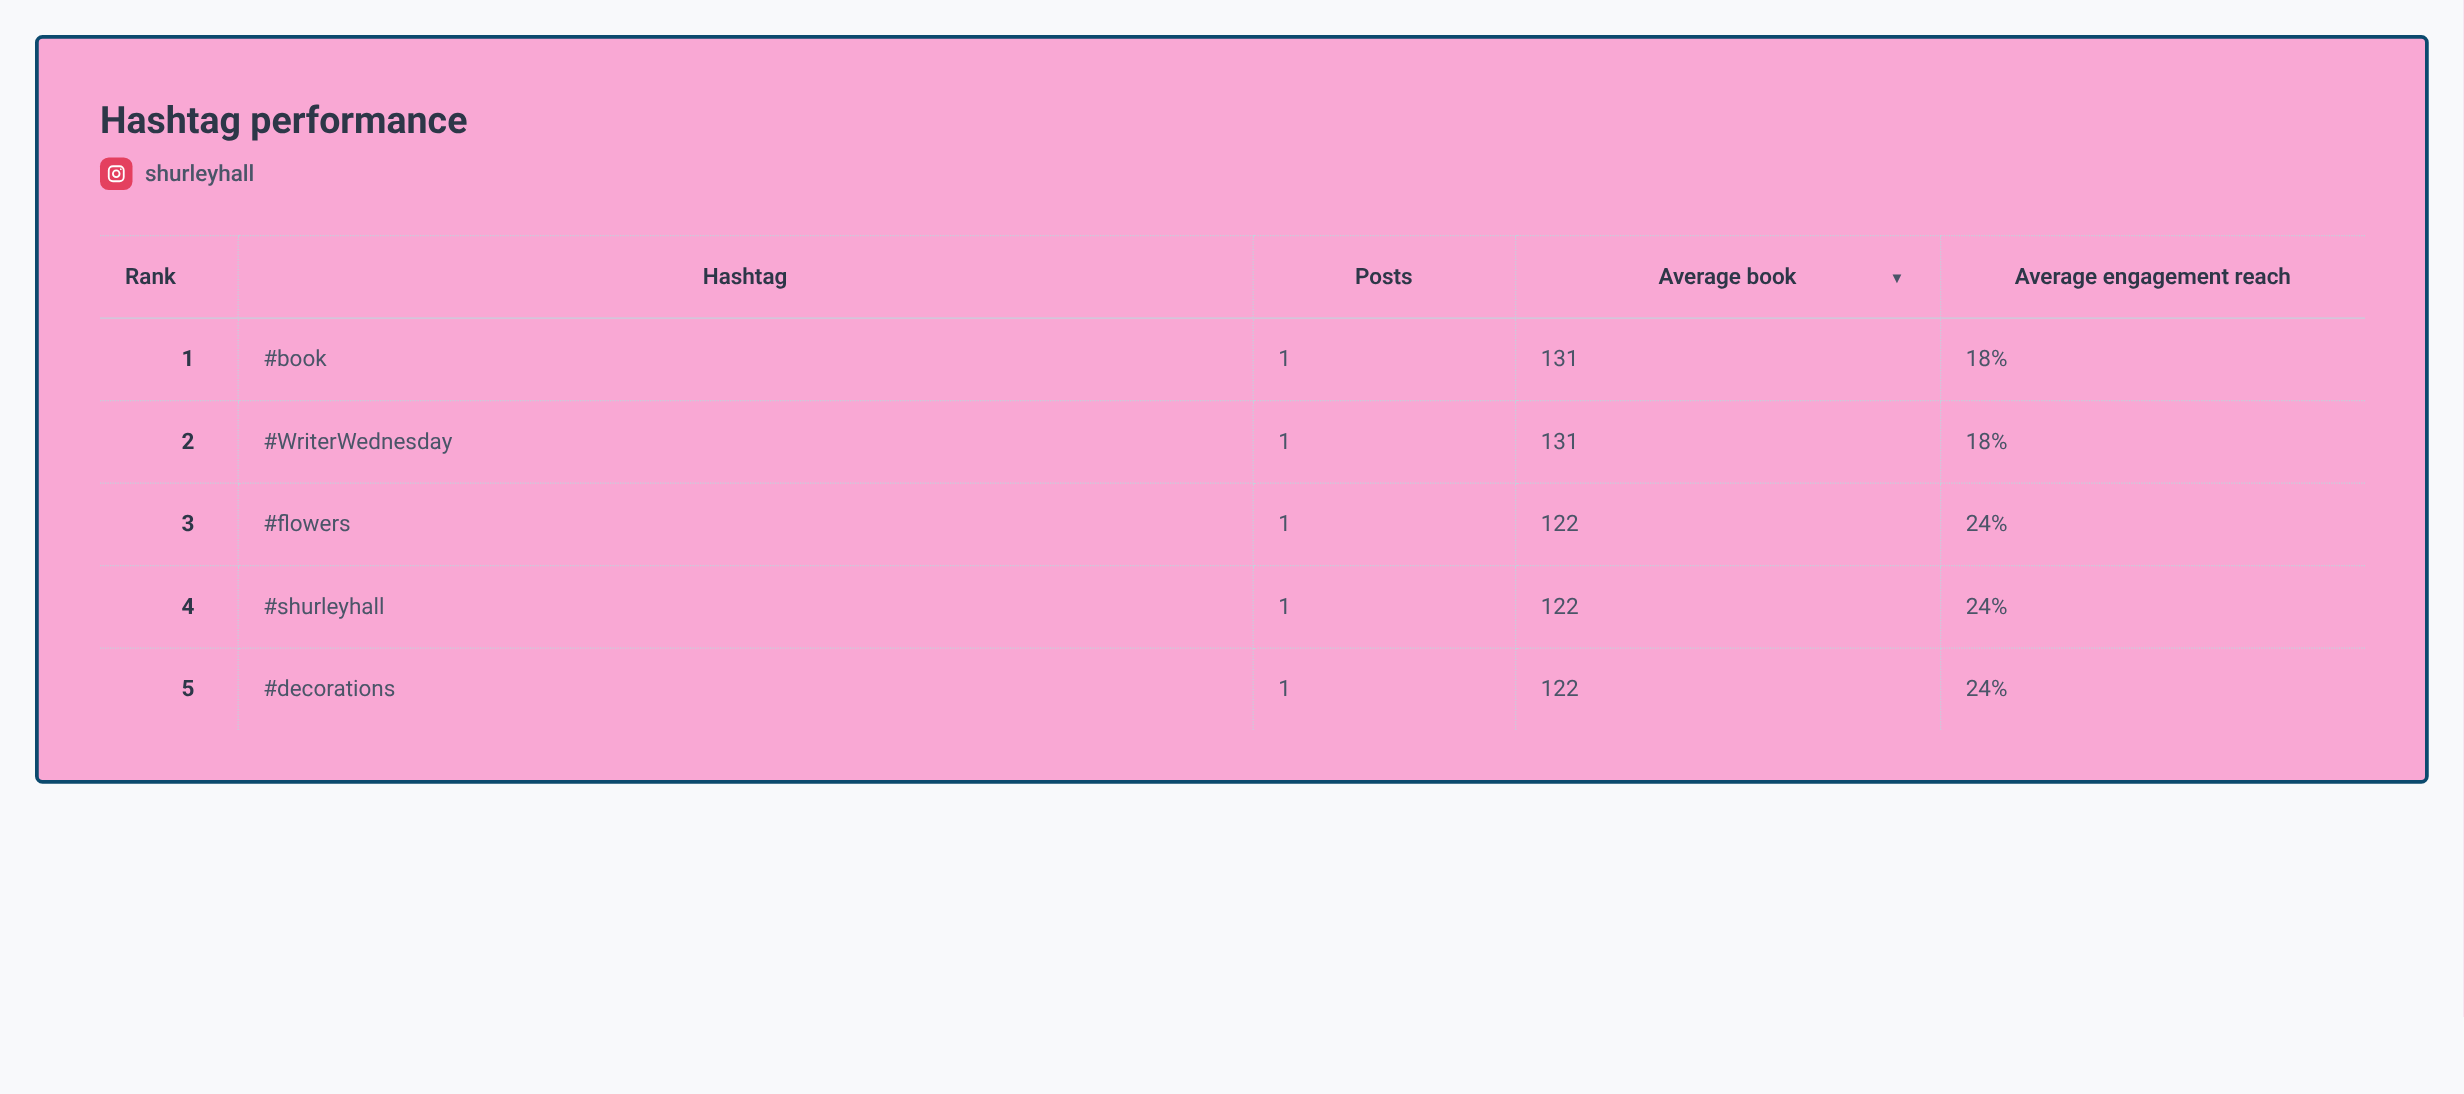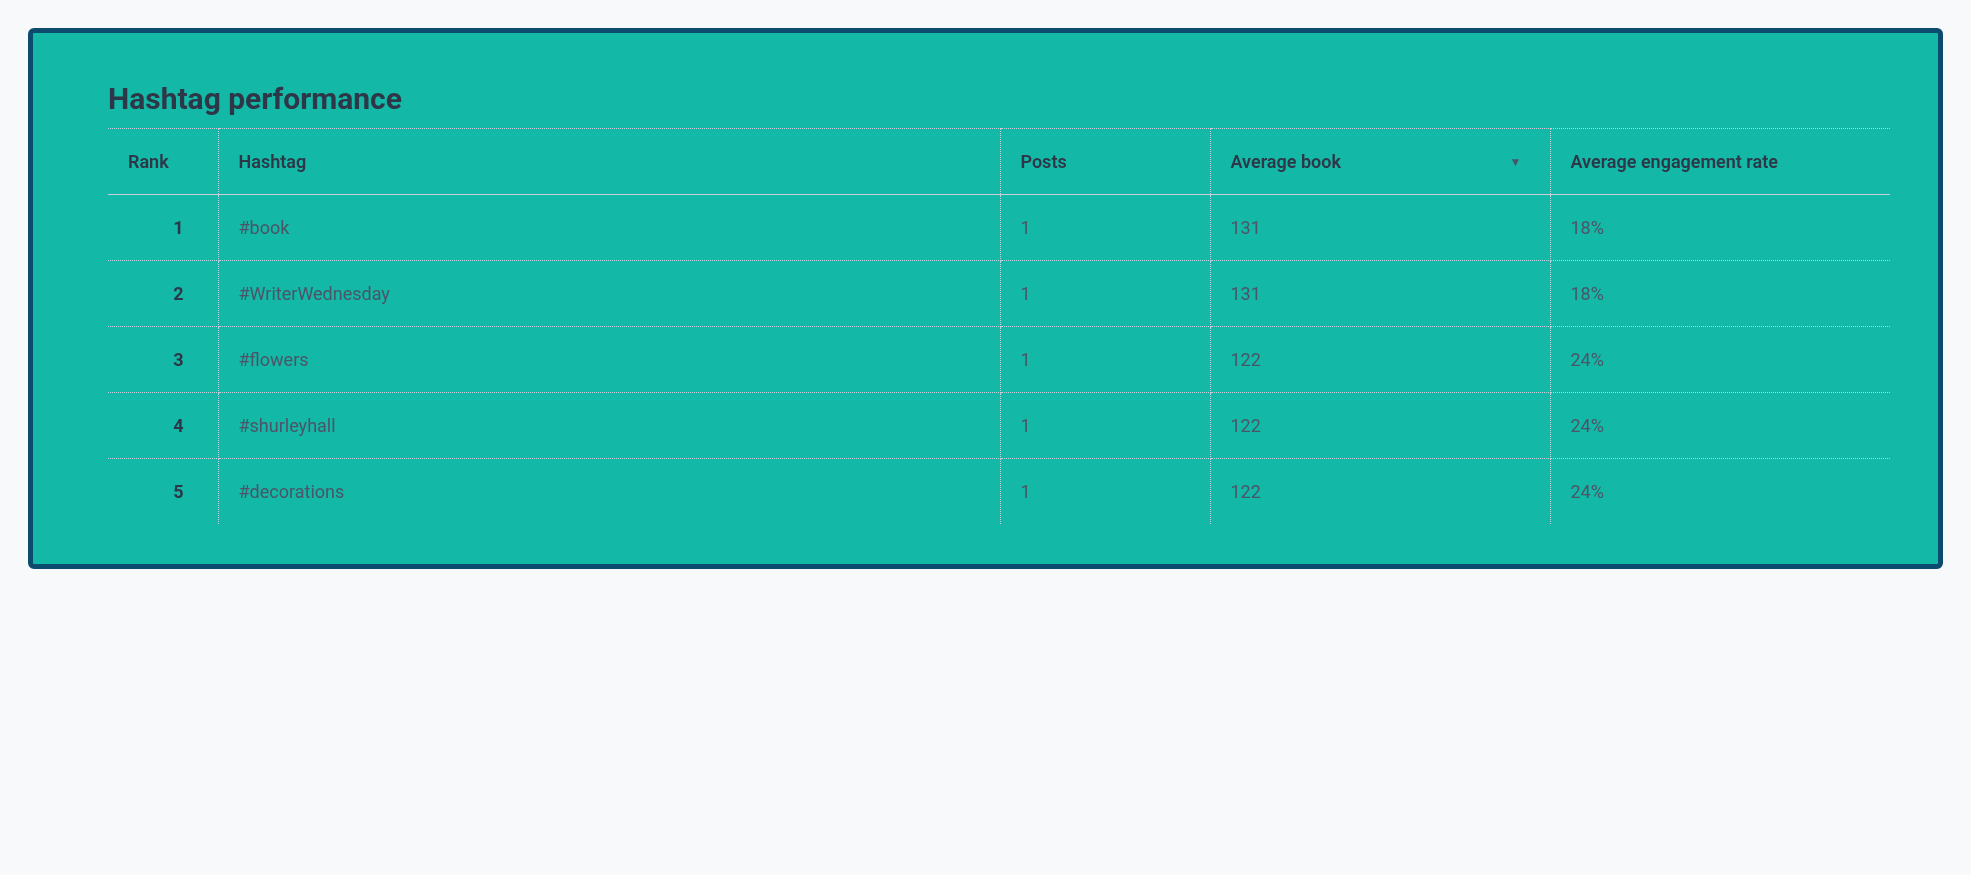--- a/index.html
+++ b/index.html
@@ -7,24 +7,24 @@
     margin: 0;
     padding: 0;
   }
   body {
     font-family: -apple-system, BlinkMacSystemFont, "Segoe UI", Roboto, "Helvetica Neue", Arial, sans-serif;
     background: #f8f9fb;
     padding: 28px;
     color: #2d3748;
   }
   .card {
-    background: #14b8a6;
-    border: 5px solid #0c4a6e;
+    background: #f9a8d4;
+    border: 3px solid #0c4a6e;
     border-radius: 6px;
-    padding: 48px 48px 40px 75px;
+    padding: 48px 48px 40px 49px;
     width: 100%;
   }
   .title {
     font-size: 30px;
     font-weight: 700;
     color: #2d3748;
     margin-bottom: 12px;
   }
   .account-row {
     display: flex;
@@ -46,21 +46,21 @@
   .account-name {
     font-size: 18px;
     color: #4a5568;
     font-weight: 500;
   }
   table {
     width: 100%;
     border-collapse: collapse;
   }
   thead th {
-    text-align: left;
+    text-align: center;
     font-weight: 600;
     font-size: 18px;
     color: #2d3748;
     padding: 22px 20px;
     border-top: 1px dotted #c6cfdb;
     border-bottom: 1px solid #c6cfdb;
     border-right: 1px dotted #c6cfdb;
     position: relative;
   }
   thead th:last-child {
@@ -105,32 +105,42 @@
     font-weight: 700;
     color: #2d3748;
     padding-right: 34px;
   }
 </style>
 </head>
 <body>
 
 <div class="card">
   <h1 class="title">Hashtag performance</h1>
+  <div class="account-row">
+    <span class="ig-icon">
+      <svg width="16" height="16" viewBox="0 0 24 24" fill="none" stroke="#ffffff" stroke-width="2.2" stroke-linecap="round" stroke-linejoin="round">
+        <rect x="3" y="3" width="18" height="18" rx="5" ry="5"></rect>
+        <circle cx="12" cy="12" r="4"></circle>
+        <circle cx="17.5" cy="6.5" r="1" fill="#ffffff" stroke="none"></circle>
+      </svg>
+    </span>
+    <span class="account-name">shurleyhall</span>
+  </div>
 
   <table>
     <thead>
       <tr>
         <th class="col-rank"><span>Rank</span></th>
         <th class="col-hashtag"><span>Hashtag</span></th>
         <th class="col-posts"><span>Posts</span></th>
         <th class="col-reach">
           <span>Average book</span>
           <span class="sort-indicator">▼</span>
         </th>
-        <th class="col-rate"><span>Average engagement rate</span></th>
+        <th class="col-rate"><span>Average engagement reach</span></th>
       </tr>
     </thead>
     <tbody id="table-body">
         <tr>
           <td class="cell-rank">1</td>
           <td>#book</td>
           <td>1</td>
           <td>131</td>
           <td>18%</td>
         </tr>

